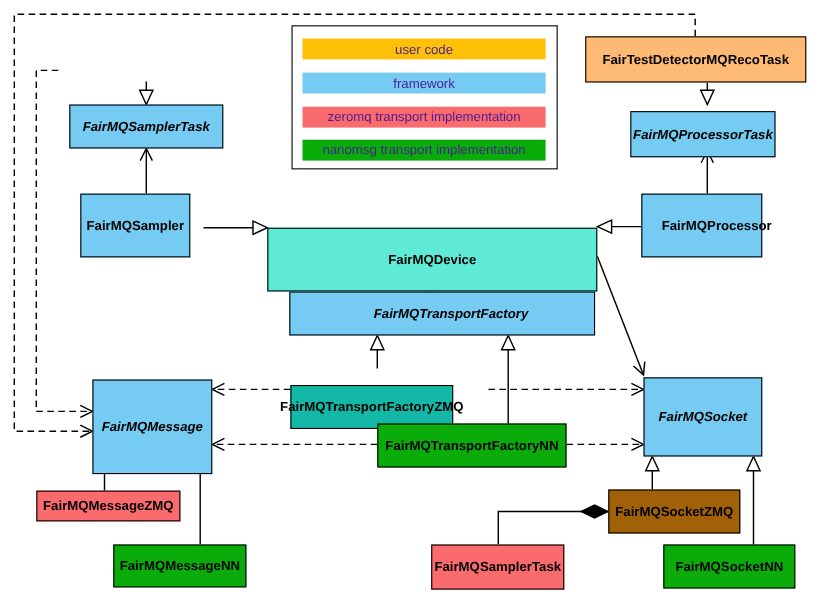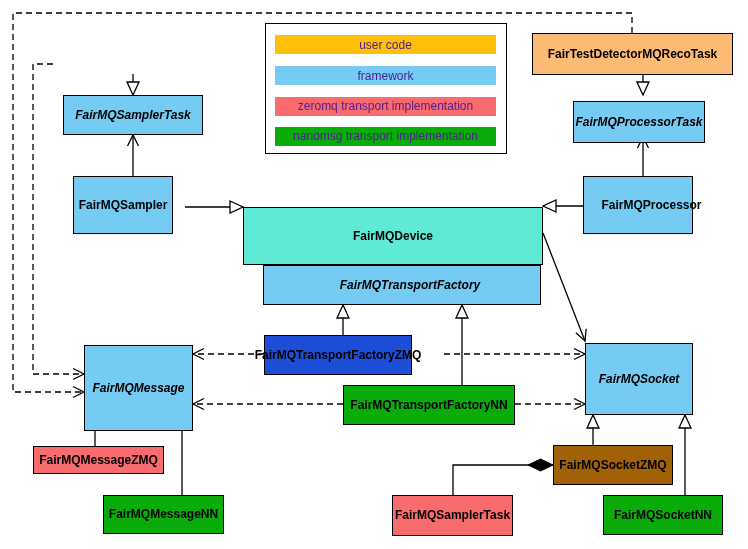--- a/index.html
+++ b/index.html
@@ -74,21 +74,21 @@
   <div class="node abstract" style="left: 573px; top: 101px; width: 132px; height: 42px; background: rgb(118, 203, 242);">FairMQProcessorTask</div>
 
   <div class="node" style="left: 73px; top: 176px; width: 100px; height: 58px; background: rgb(118, 203, 242);">FairMQSampler</div>
 
   <div class="node" style="left: 243px; top: 176px; width: 300px; height: 58px; background: #5eead4; margin-top: 31px;">FairMQDevice</div>
 
   <div class="node" style="left: 583px; top: 176px; width: 110px; height: 58px; background: rgb(118, 203, 242); padding-left: 29px;">FairMQProcessor</div>
 
   <div class="node abstract" style="left: 263px; top: 265px; width: 278px; height: 40px; background: rgb(118, 203, 242); padding-left: 18px;">FairMQTransportFactory</div>
 
-  <div class="node" style="left: 264px; top: 335px; width: 148px; height: 40px; background: #1d4ed8;">FairMQTransportFactoryZMQ</div>
+  <div class="node" style="left: 264px; top: 350px; width: 148px; height: 40px; background: #14b8a6;">FairMQTransportFactoryZMQ</div>
 
   <div class="node" style="left: 343px; top: 385px; width: 172px; height: 40px; background: rgb(10, 172, 10);">FairMQTransportFactoryNN</div>
 
   <div class="node abstract" style="left: 84px; top: 345px; width: 109px; height: 86px; background: rgb(118, 203, 242);">FairMQMessage</div>
 
   <div class="node abstract" style="left: 585px; top: 343px; width: 108px; height: 72px; background: rgb(118, 203, 242);">FairMQSocket</div>
 
   <div class="node" style="left: 33px; top: 446px; width: 131px; height: 28px; background: rgb(250, 107, 109);">FairMQMessageZMQ</div>
 
   <div class="node" style="left: 103px; top: 495px; width: 121px; height: 39px; background: rgb(10, 172, 10);">FairMQMessageNN</div>

